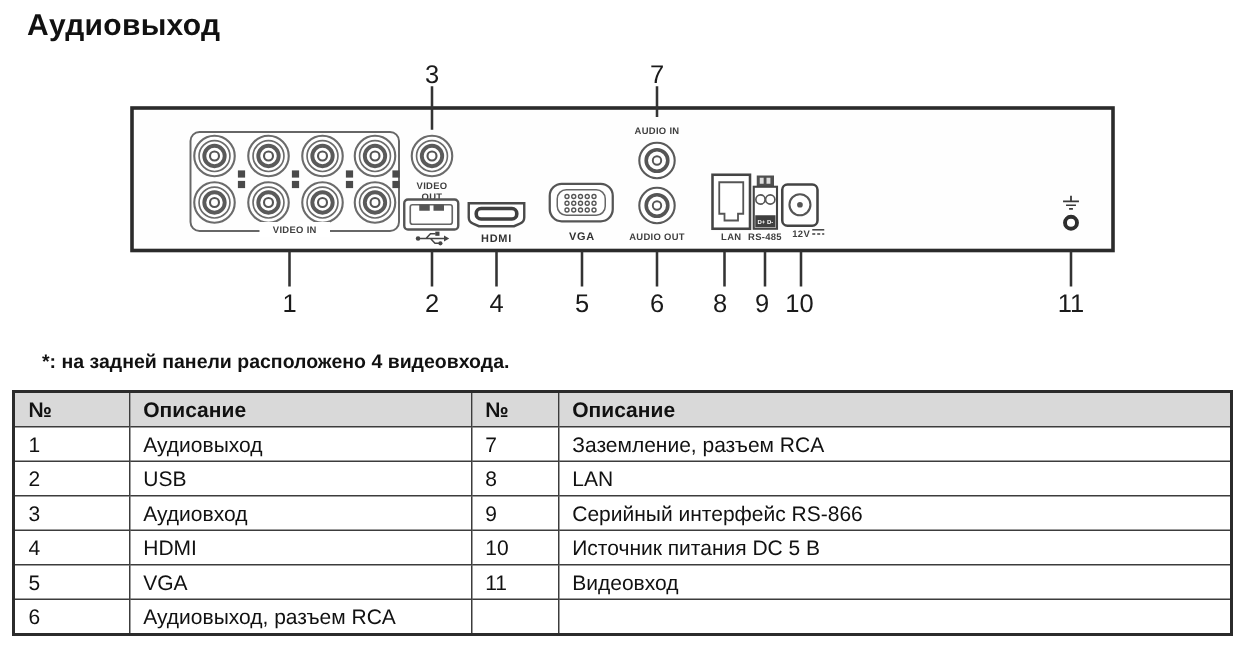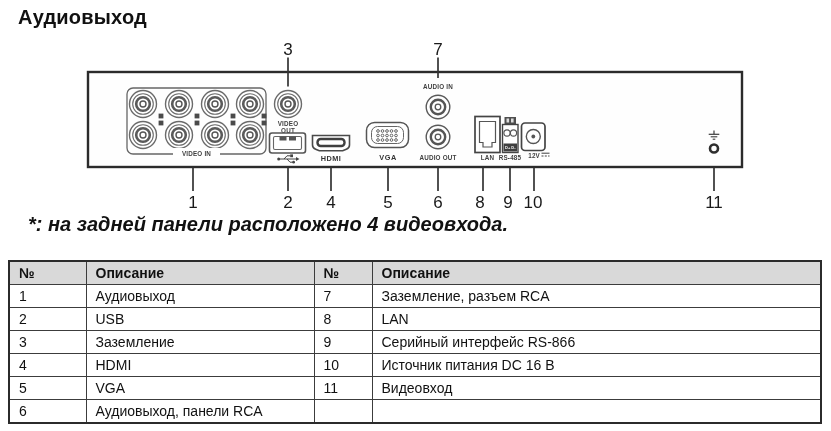--- a/index.html
+++ b/index.html
@@ -1,21 +1,21 @@
 <!DOCTYPE html>
 <html><head>
 <meta charset="utf-8">
 <style>
   html,body{margin:0;padding:0;}
   body{
     width:831px;height:431px;position:relative;overflow:hidden;
     background:#ffffff;font-family:"Liberation Sans",sans-serif;color:#111;
   }
   .title{position:absolute;left:18px;top:6px;font-size:20px;font-weight:bold;letter-spacing:.2px;}
-  .note{position:absolute;left:28px;top:213px;font-size:20px;font-weight:bold;font-style:italic;}
+  .note{position:absolute;left:28px;top:233px;font-size:13px;font-weight:bold;}
   svg.diagram{position:absolute;left:0;top:0;}
   svg text{font-family:"Liberation Sans",sans-serif;}
   .conn-label{font-size:6.3px;font-weight:bold;fill:#3f3f3f;letter-spacing:.2px;}
   .conn-label-lg{font-size:7.3px;font-weight:bold;fill:#333;letter-spacing:.5px;}
   .num{font-size:17px;fill:#1a1a1a;}
   table.iface{
     position:absolute;left:8px;top:260px;width:812px;
     border-collapse:collapse;table-layout:fixed;font-size:14px;
     border:2px solid #2b2b2b;
   }
@@ -219,36 +219,36 @@
       <td>Заземление, разъем RCA</td>
     </tr>
     <tr>
       <td>2</td>
       <td>USB</td>
       <td>8</td>
       <td>LAN</td>
     </tr>
     <tr>
       <td>3</td>
-      <td>Заземление</td>
+      <td>Аудиовход</td>
       <td>9</td>
       <td>Серийный интерфейс RS-866</td>
     </tr>
     <tr>
       <td>4</td>
       <td>HDMI</td>
       <td>10</td>
-      <td>Источник питания DC 16 В</td>
+      <td>Источник питания DC 5 В</td>
     </tr>
     <tr>
       <td>5</td>
       <td>VGA</td>
       <td>11</td>
       <td>Видеовход</td>
     </tr>
     <tr>
       <td>6</td>
-      <td>Аудиовыход, панели RCA</td>
+      <td>Аудиовыход, разъем RCA</td>
       <td></td>
       <td></td>
     </tr>
   </tbody>
 </table>
 
 </body></html>

